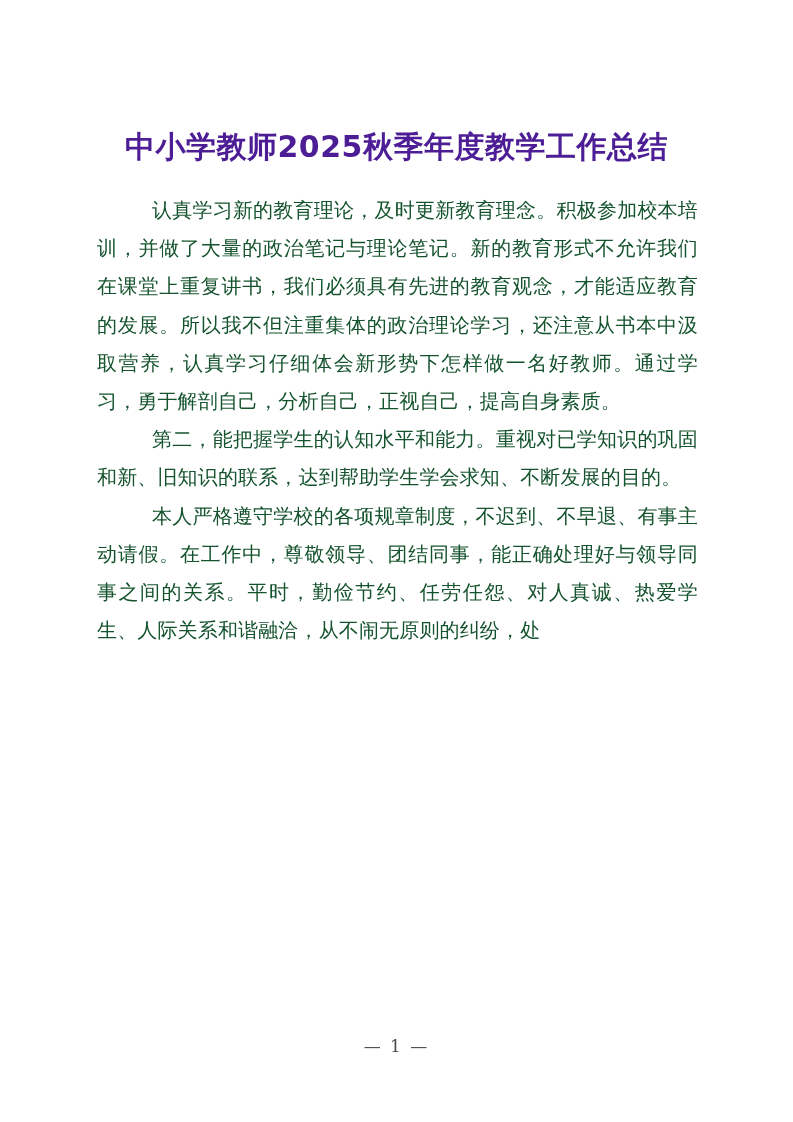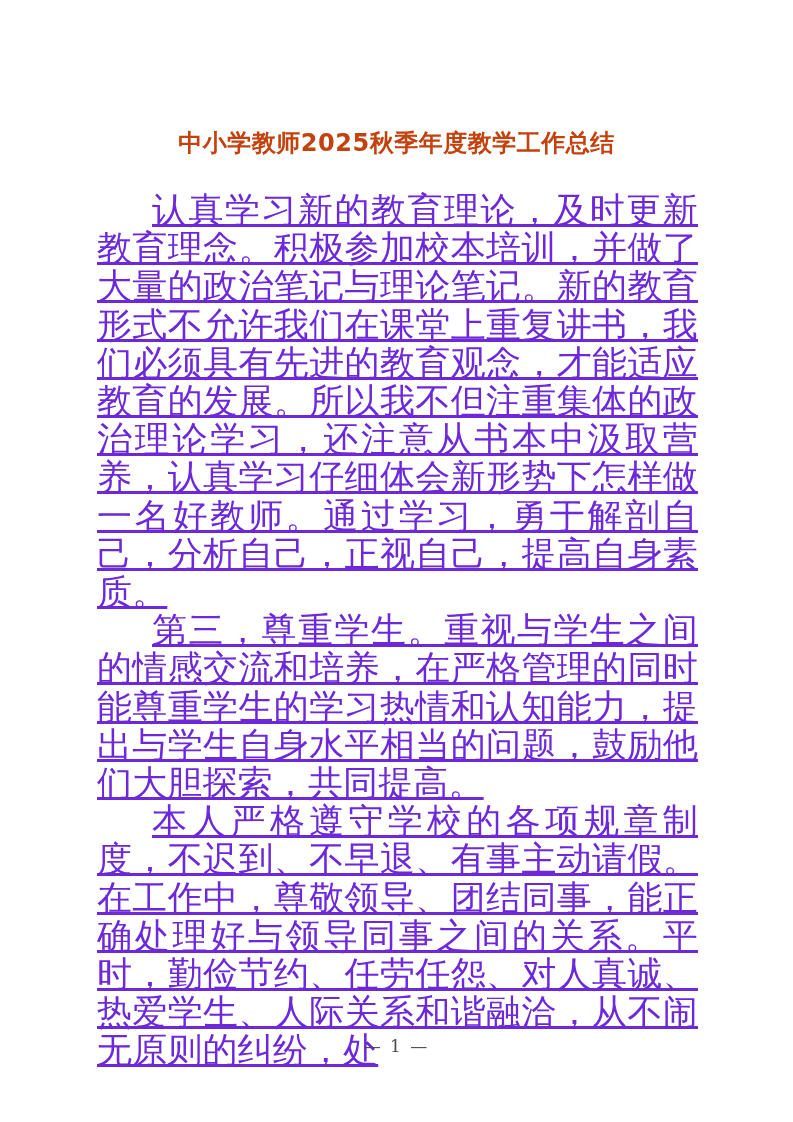--- a/index.html
+++ b/index.html
@@ -24,47 +24,46 @@
 
   
   .doc-title {
     position: absolute;
     left: 0;
     top: 104px;
     width: 793px;
     text-align: center;
     font-family: "DejaVu Sans", "Liberation Sans", sans-serif;
     font-weight: 700;
-    font-size: 24px;
+    font-size: 30px;
     line-height: 46px;
     letter-spacing: 0.5px;
-    color: #c2410c;
+    color: #4c1d95;
     white-space: nowrap;
   }
 
   
   .body-block {
     position: absolute;
     left: 97px;
     top: 191px;
     width: 601px;
   }
 
   .para {
     margin: 0 0 0 0;
     font-family: "DejaVu Serif", "Liberation Serif", serif;
-    font-size: 35px;
+    font-size: 20px;
     line-height: 38.2px;
-    color: #6d28d9;
+    color: #14532d;
     text-align: justify;
     text-justify: inter-ideograph;
     text-indent: 55px;
     letter-spacing: 0.15px;
     word-break: break-all;
-    text-decoration: underline;
   }
 
   
   .page-footer {
     position: absolute;
     left: 0;
     top: 1034px;
     width: 793px;
     text-align: center;
     font-family: "DejaVu Serif", "Liberation Serif", serif;
@@ -76,19 +75,19 @@
 </style>
 </head>
 <body>
 
 <div class="page">
 
   <h1 class="doc-title">中小学教师2025秋季年度教学工作总结</h1>
 
   <div class="body-block">
     <p class="para">认真学习新的教育理论，及时更新教育理念。积极参加校本培训，并做了大量的政治笔记与理论笔记。新的教育形式不允许我们在课堂上重复讲书，我们必须具有先进的教育观念，才能适应教育的发展。所以我不但注重集体的政治理论学习，还注意从书本中汲取营养，认真学习仔细体会新形势下怎样做一名好教师。通过学习，勇于解剖自己，分析自己，正视自己，提高自身素质。</p>
-    <p class="para">第三，尊重学生。重视与学生之间的情感交流和培养，在严格管理的同时能尊重学生的学习热情和认知能力，提出与学生自身水平相当的问题，鼓励他们大胆探索，共同提高。</p>
+    <p class="para">第二，能把握学生的认知水平和能力。重视对已学知识的巩固和新、旧知识的联系，达到帮助学生学会求知、不断发展的目的。</p>
     <p class="para">本人严格遵守学校的各项规章制度，不迟到、不早退、有事主动请假。在工作中，尊敬领导、团结同事，能正确处理好与领导同事之间的关系。平时，勤俭节约、任劳任怨、对人真诚、热爱学生、人际关系和谐融洽，从不闹无原则的纠纷，处</p>
   </div>
 
   <div class="page-footer">— 1 —</div>
 
 </div>
 
 </body></html>

